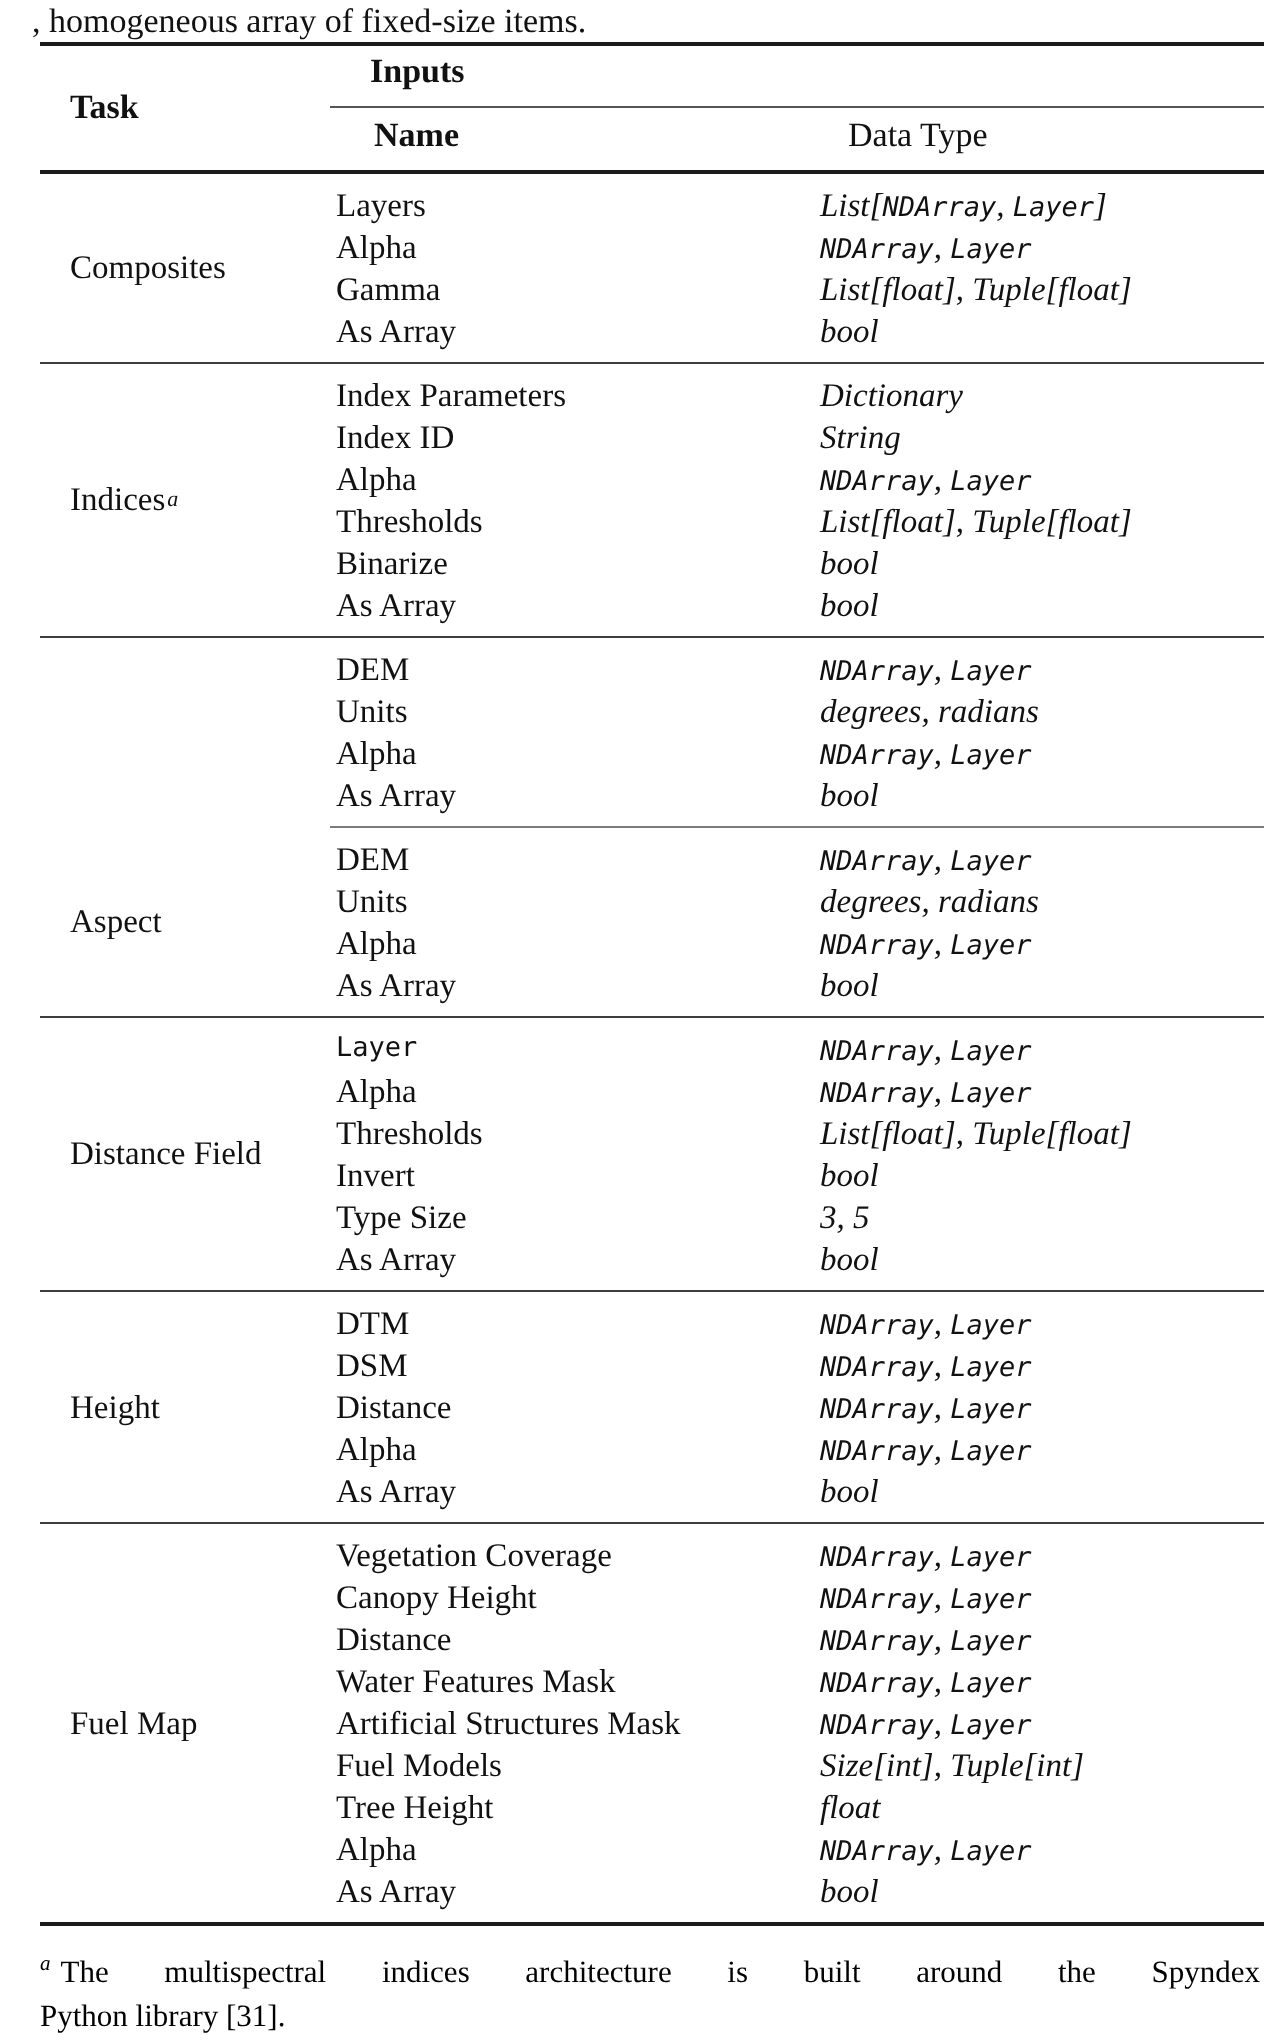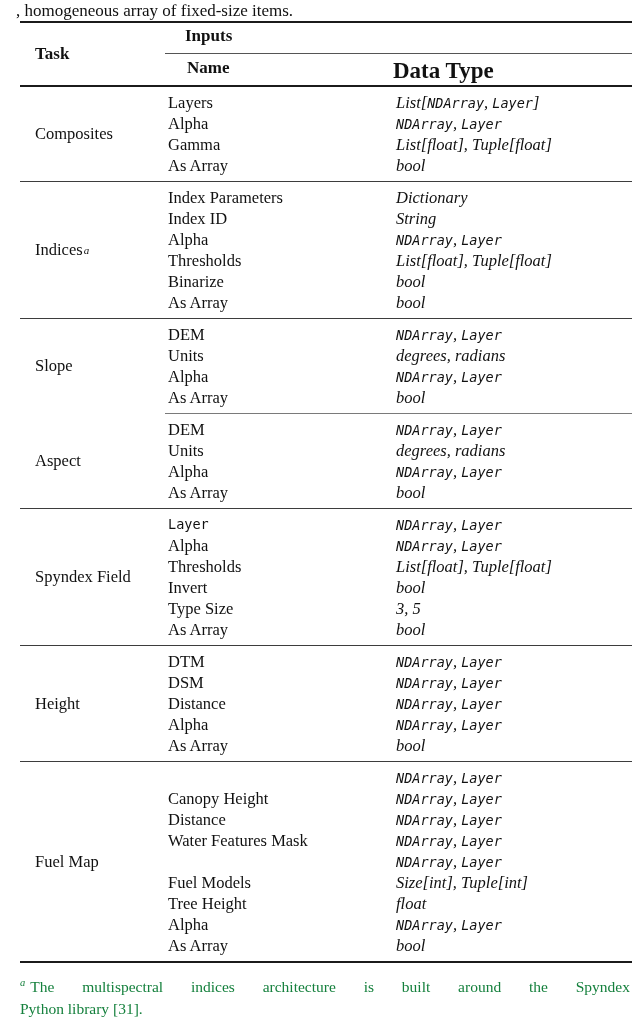--- a/index.html
+++ b/index.html
@@ -19,37 +19,37 @@
   .rule.inputs-rule{border-top:1px solid #555;margin-left:145px;}
   
   .thead{position:relative;height:62px;}
   .task-head{
     position:absolute;left:15px;top:0;height:62px;display:flex;align-items:center;
     font-weight:bold;font-size:17px;
   }
   .inputs-head{position:absolute;left:148px;top:3px;font-weight:bold;font-size:17px;margin-left:17px;}
   .thead .inputs-rule{position:absolute;left:0;right:0;top:30px;}
   .name-head{position:absolute;left:148px;top:35px;font-weight:bold;font-size:17px;margin-left:19px;}
-  .type-head{position:absolute;left:373px;top:35px;font-weight:bold;font-size:23px;}
+  .type-head{position:absolute;left:404px;top:35px;font-weight:normal;font-size:17px;}
   
   .section{position:relative;}
   .task-cell{
     position:absolute;left:15px;top:0;bottom:0;display:flex;align-items:center;
     font-size:16.5px;white-space:nowrap;justify-content:flex-end;
   }
   .task-cell sup{font-size:11px;font-style:italic;line-height:0;margin-left:1px;}
   .rows{padding:5px 0;}
   .row{position:relative;height:21px;line-height:21px;font-size:16.5px;}
   .row .name{position:absolute;left:148px;white-space:nowrap;}
-  .row .type{position:absolute;left:376px;white-space:nowrap;font-style:italic;}
+  .row .type{position:absolute;left:390px;white-space:nowrap;font-style:italic;}
   .mono{font-family:"DejaVu Sans Mono", monospace;font-size:13.5px;font-style:italic;}
   .name.is-mono{font-family:"DejaVu Sans Mono", monospace;font-size:13.5px;font-style:normal;}
   
   .footnote{
-    margin:13px 0 0 20px;width:610px;font-size:15.5px;line-height:22px;color:#15803d;
+    margin:13px 0 0 20px;width:610px;font-size:15.5px;line-height:22px;color:#000000;
   }
   .footnote .fn-line1{text-align:justify;text-align-last:justify;}
   .footnote sup{font-size:10.5px;font-style:italic;line-height:0;margin-right:5px;}
 </style>
 </head>
 <body>
 
 <div class="caption">, homogeneous array of fixed-size items.</div>
 
 <div class="tbl">
@@ -117,23 +117,20 @@
             <span class="type"><span>bool</span></span>
           </div>
           <div class="row">
             <span class="name">As Array</span>
             <span class="type"><span>bool</span></span>
           </div>
         </div>
       </div>
       <div class="rule mid"></div>
       <div class="section">
-        <div class="task-cell">
-          <span>Slope</span>
-        </div>
         <div class="rows">
           <div class="row">
             <span class="name">DEM</span>
             <span class="type"><span class="mono">NDArray</span><span>, </span><span class="mono">Layer</span></span>
           </div>
           <div class="row">
             <span class="name">Units</span>
             <span class="type"><span>degrees, radians</span></span>
           </div>
           <div class="row">
@@ -166,21 +163,21 @@
           </div>
           <div class="row">
             <span class="name">As Array</span>
             <span class="type"><span>bool</span></span>
           </div>
         </div>
       </div>
       <div class="rule mid"></div>
       <div class="section">
         <div class="task-cell">
-          <span>Spyndex Field</span>
+          <span>Distance Field</span>
         </div>
         <div class="rows">
           <div class="row">
             <span class="name is-mono">Layer</span>
             <span class="type"><span class="mono">NDArray</span><span>, </span><span class="mono">Layer</span></span>
           </div>
           <div class="row">
             <span class="name">Alpha</span>
             <span class="type"><span class="mono">NDArray</span><span>, </span><span class="mono">Layer</span></span>
           </div>
@@ -230,35 +227,37 @@
           </div>
         </div>
       </div>
       <div class="rule mid"></div>
       <div class="section">
         <div class="task-cell">
           <span>Fuel Map</span>
         </div>
         <div class="rows">
           <div class="row">
+            <span class="name">Vegetation Coverage</span>
             <span class="type"><span class="mono">NDArray</span><span>, </span><span class="mono">Layer</span></span>
           </div>
           <div class="row">
             <span class="name">Canopy Height</span>
             <span class="type"><span class="mono">NDArray</span><span>, </span><span class="mono">Layer</span></span>
           </div>
           <div class="row">
             <span class="name">Distance</span>
             <span class="type"><span class="mono">NDArray</span><span>, </span><span class="mono">Layer</span></span>
           </div>
           <div class="row">
             <span class="name">Water Features Mask</span>
             <span class="type"><span class="mono">NDArray</span><span>, </span><span class="mono">Layer</span></span>
           </div>
           <div class="row">
+            <span class="name">Artificial Structures Mask</span>
             <span class="type"><span class="mono">NDArray</span><span>, </span><span class="mono">Layer</span></span>
           </div>
           <div class="row">
             <span class="name">Fuel Models</span>
             <span class="type"><span>Size[int], Tuple[int]</span></span>
           </div>
           <div class="row">
             <span class="name">Tree Height</span>
             <span class="type"><span>float</span></span>
           </div>

